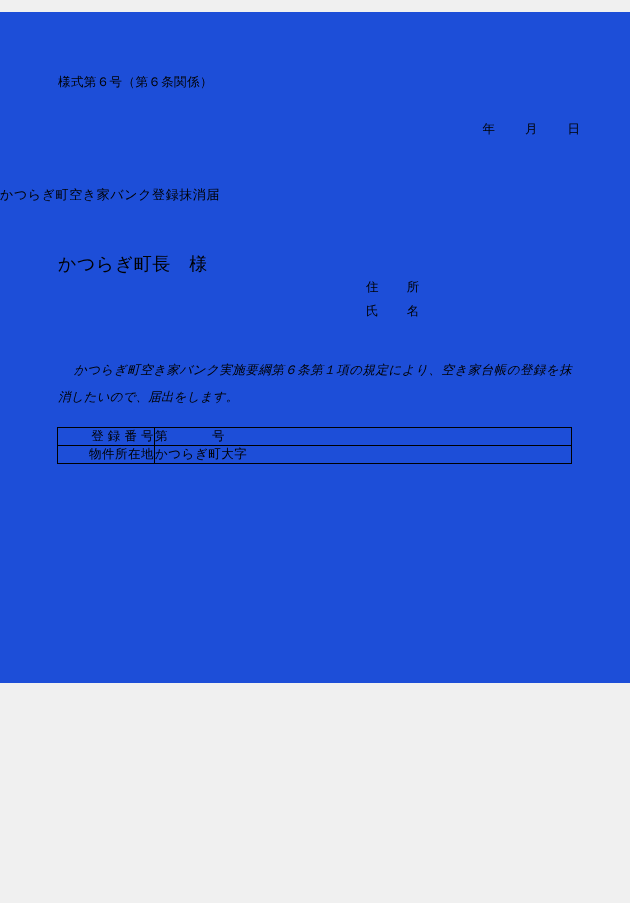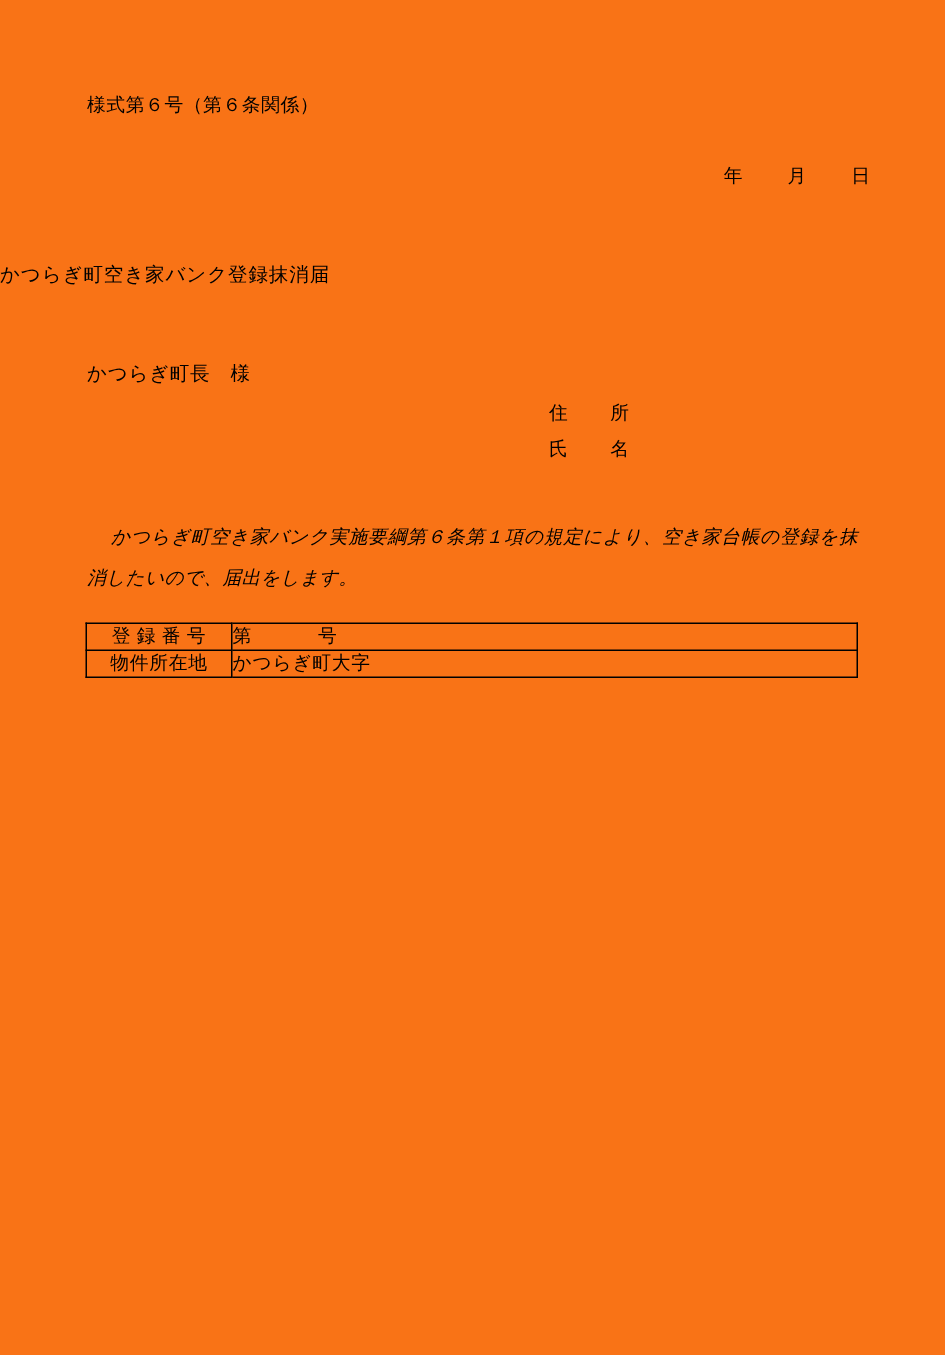--- a/index.html
+++ b/index.html
@@ -3,23 +3,23 @@
 <meta charset="utf-8">
 <style>
   html, body {
     margin: 0;
     padding: 0;
     background: #f0f0f0;
   }
   .page {
     position: relative;
     width: 630px;
-    height: 903px;
-    background: #f97316;
-    margin: 0 auto;
+    height: 671px;
+    background: #1d4ed8;
+    margin: 12px auto;
     font-family: "Liberation Serif", "DejaVu Serif", serif;
     color: #000000;
     overflow: hidden;
     box-sizing: border-box;
   }
   .form-no {
     position: absolute;
     left: 58px;
     top: 62px;
     font-size: 12.5px;
@@ -43,21 +43,21 @@
     top: 174px;
     width: 630px;
     text-align: left;
     font-size: 13px;
     letter-spacing: 0.6px;
   }
   .addressee {
     position: absolute;
     left: 58px;
     top: 240px;
-    font-size: 13px;
+    font-size: 18px;
     letter-spacing: 0.5px;
     white-space: nowrap;
   }
   .applicant {
     position: absolute;
     left: 366px;
     top: 263px;
     font-size: 12.5px;
     line-height: 24px;
   }
@@ -97,21 +97,21 @@
     border-collapse: collapse;
     font-size: 12.5px;
   }
   table.form-table td {
     border: 1px solid #000000;
     padding: 0;
     vertical-align: middle;
   }
   td.label-cell {
     width: 96px;
-    text-align: center;
+    text-align: right;
     letter-spacing: 0.5px;
     padding: 3px 0;
   }
   td.value-cell {
     padding-left: 7px;
     letter-spacing: 0.5px;
   }
   .reg-no-value {
     display: flex;
     gap: 44px;

